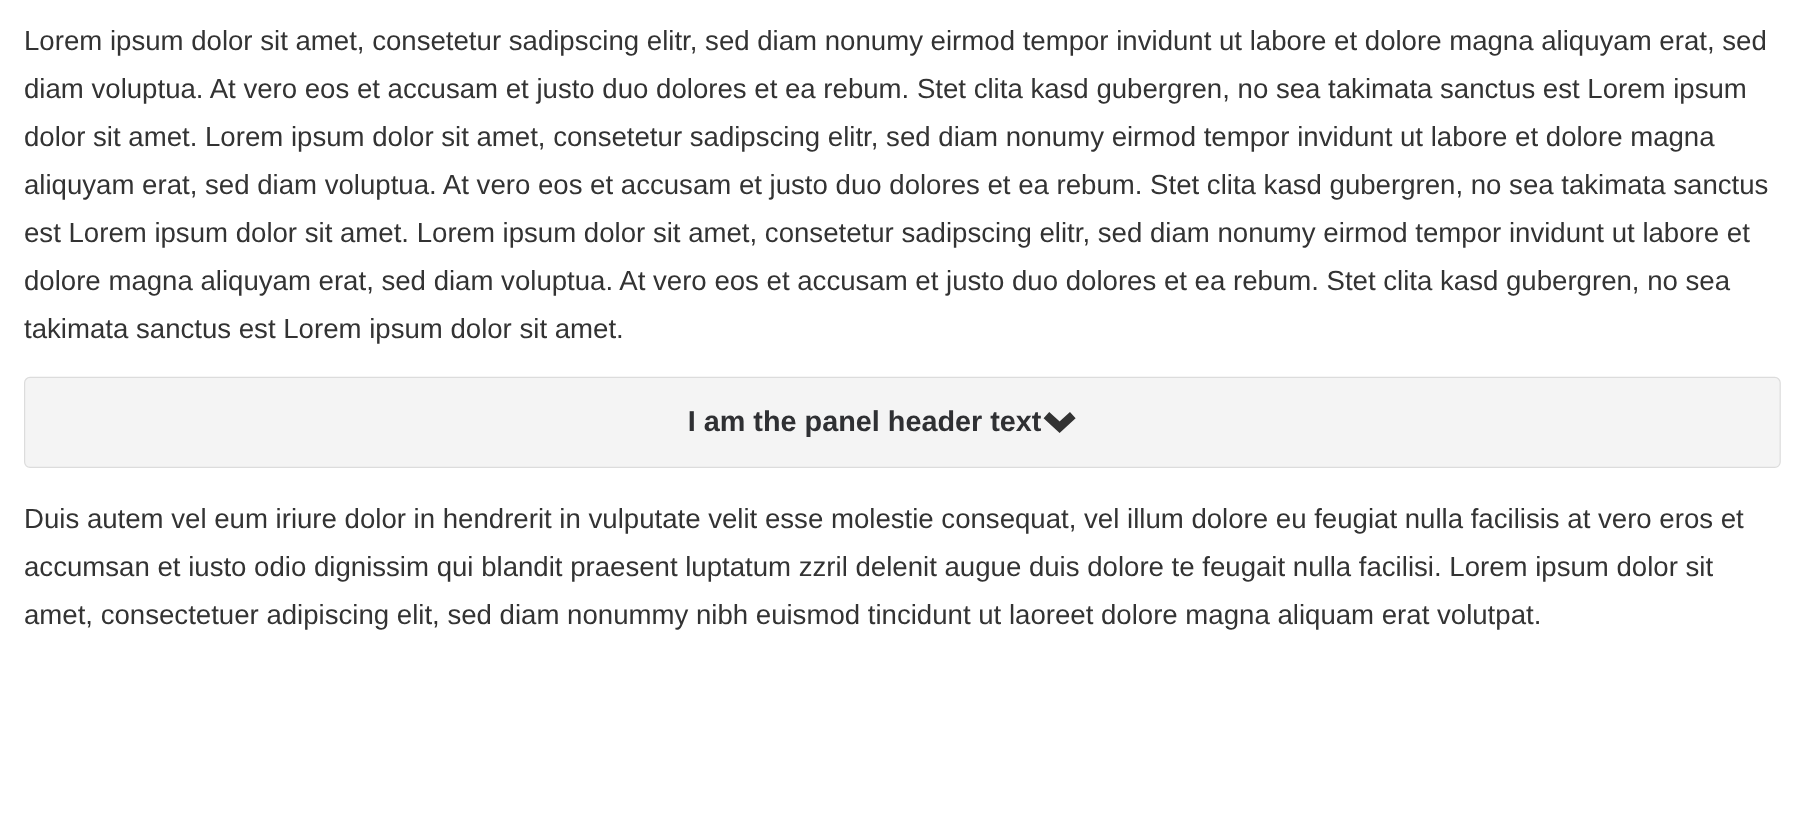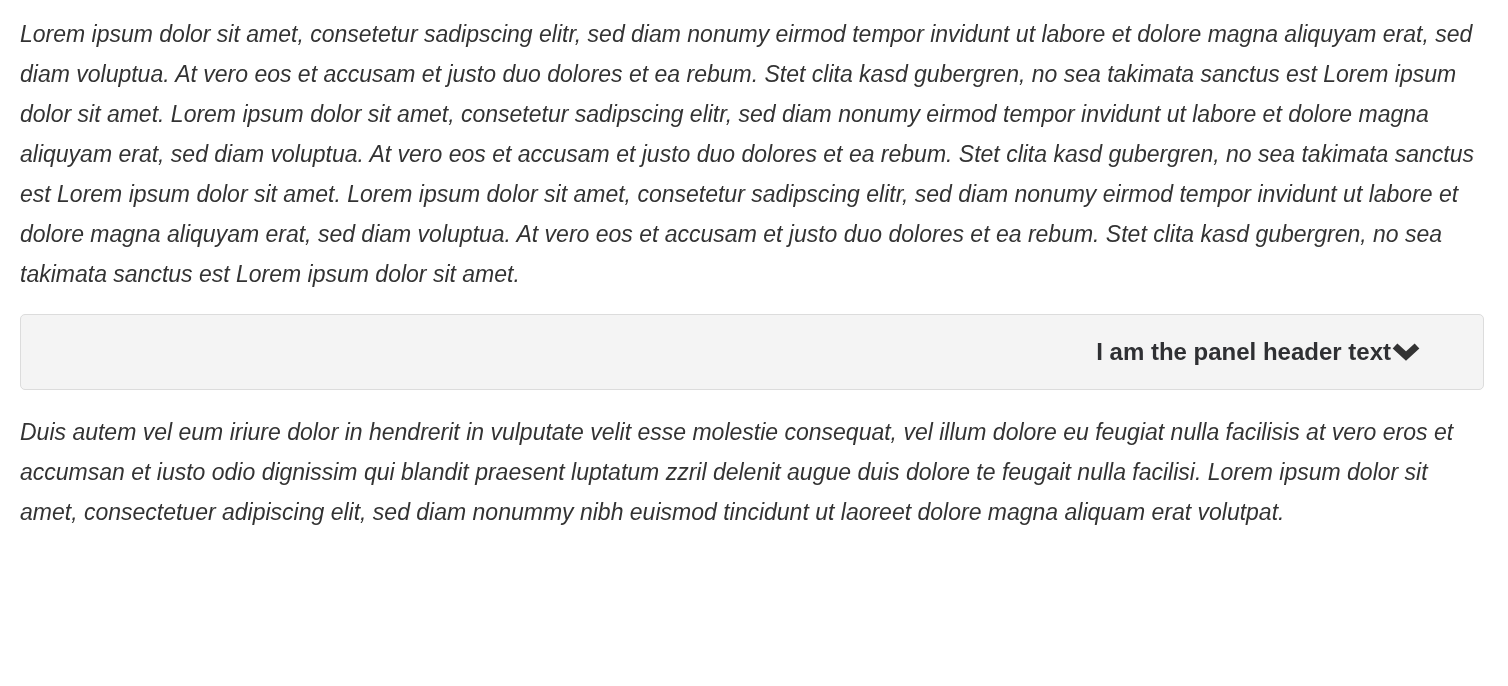--- a/index.html
+++ b/index.html
@@ -14,37 +14,36 @@
   .page {
     width: 100%;
     height: 100%;
     padding: 0 20px;
   }
   p.body-text {
     font-size: 23px;
     line-height: 40px;
     color: #333333;
     letter-spacing: 0;
-    font-style: italic;
   }
   .para-top    { padding-top: 14px; }
   .para-bottom { margin-top: 22px; }
 
   .panel {
     margin-top: 20px;
     width: 1464px;
   }
   .panel-header {
     height: 76px;
     background: #f4f4f4;
     border: 1px solid #dcdcdc;
     border-radius: 5px;
     display: flex;
     align-items: center;
-    justify-content: flex-end;
+    justify-content: center;
     padding: 0 62px 0 29px;
     cursor: pointer;
   }
   .panel-title {
     font-size: 24px;
     font-weight: bold;
     color: #2f3033;
   }
   .panel-toggle {
     display: inline-flex;

